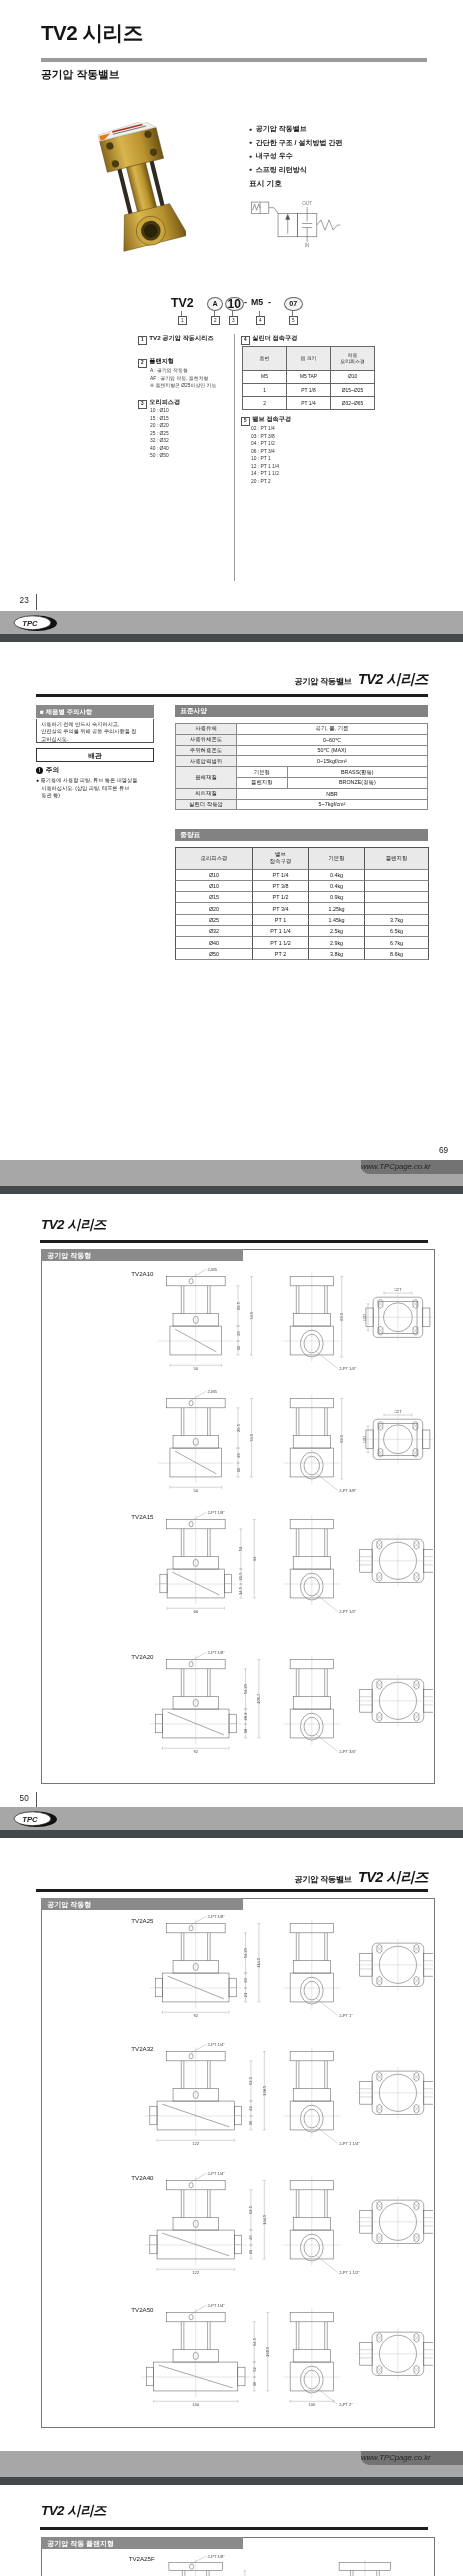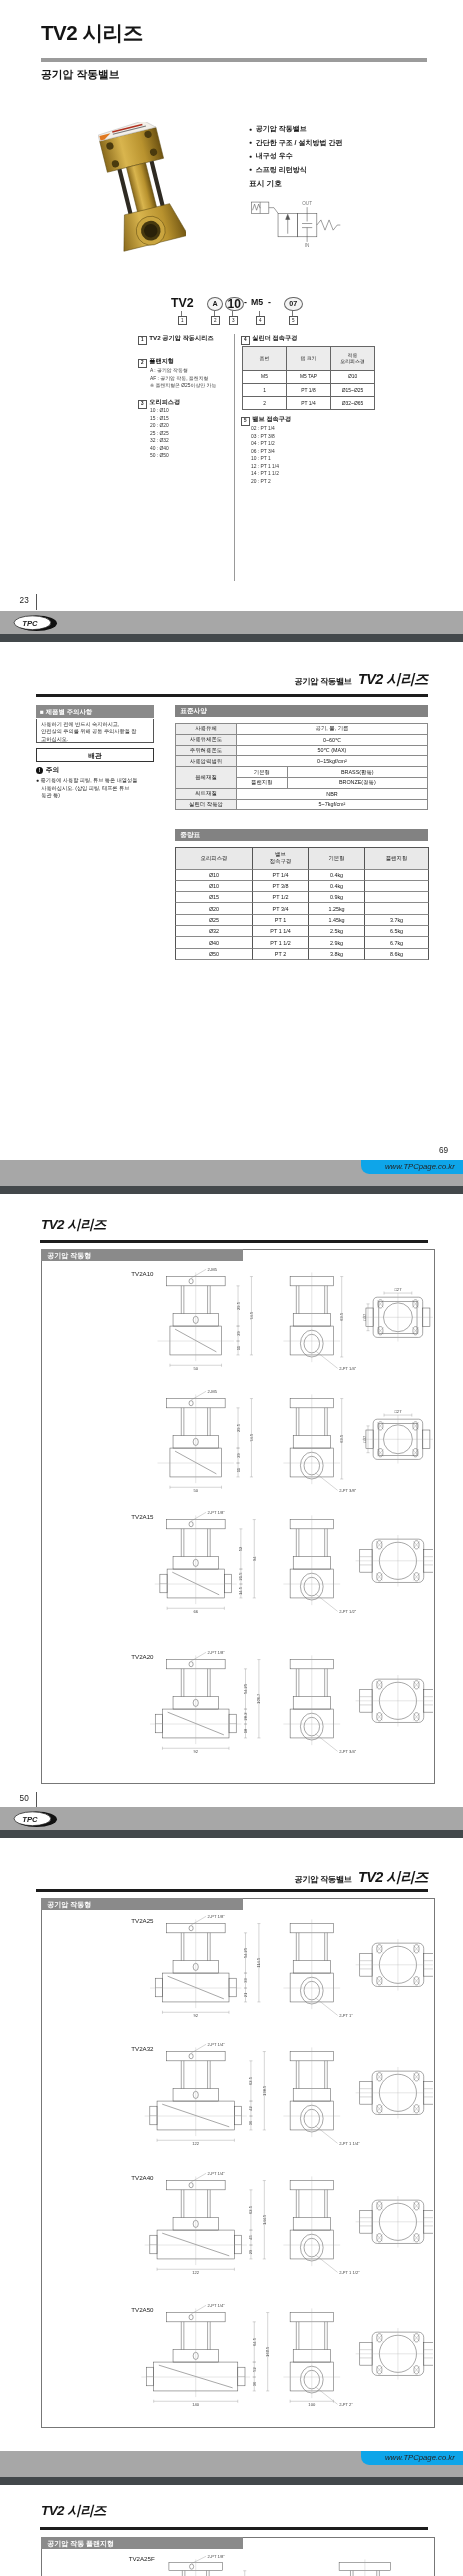--- a/index.html
+++ b/index.html
@@ -32,21 +32,21 @@
   .wgrid .c{border-right:0.5px solid #555;border-bottom:1px solid #8a8a8a;display:flex;align-items:center;justify-content:center;text-align:center;height:10.3px;}
   .wgrid .c:nth-child(4n+1){border-left:0.5px solid #555;}
   .wgrid .h{background:#e9e9e9;height:20.6px;border-top:1px solid #555;font-weight:normal;}
   .caution-head{background:#8a8a8a;color:#fff;font-weight:bold;font-size:6.4px;padding:2.6px 0 0 4.1px;box-sizing:border-box;}
   .small10{font-size:5.2px;line-height:7.5px;color:#222;}
   .pipebox{border:0.8px solid #333;text-align:center;font-size:6.7px;font-weight:bold;padding-top:2.6px;box-sizing:border-box;}
   .warnicon{display:inline-block;width:7.2px;height:7.2px;border-radius:50%;background:#111;color:#fff;font-size:5.2px;font-weight:bold;text-align:center;line-height:7.2px;margin-right:2.6px;}
   .footband{background:#a7a7a7;}
   .darkbar{background:#43484b;}
   .pagenum{font-size:8.2px;color:#222;}
-  .urlnotch{background:#0ea5e9;border-radius:0 0 0 8.2px;font-style:italic;font-size:7.7px;color:#222;text-align:right;padding:1.5px 9.3px 0 0;box-sizing:border-box;}
+  .urlnotch{background:#737373;border-radius:0 0 0 8.2px;font-style:italic;font-size:7.7px;color:#222;padding:1.5px 9.3px 0 0;box-sizing:border-box;}
   .hdr-small{font-size:8.2px;font-weight:bold;letter-spacing:-0.3px;}
   .hdr-big{font-size:14.4px;font-weight:bold;font-style:italic;margin-left:6.2px;letter-spacing:-0.5px;}
   .drawbox{border:0.5px solid #777;}
   svg text{font-family:"Liberation Sans","DejaVu Sans",sans-serif;}
   svg .ln{stroke:#555;fill:none;stroke-width:1;}
   svg .dl{stroke:#8b8b8b;fill:none;stroke-width:0.7;}
   svg .cl{stroke:#aaa;fill:none;stroke-width:0.6;}
   svg .dd{stroke-dasharray:5 3;}
   svg .dt{font-size:8px;fill:#444;}
   svg .mn{font-size:12px;fill:#222;}

